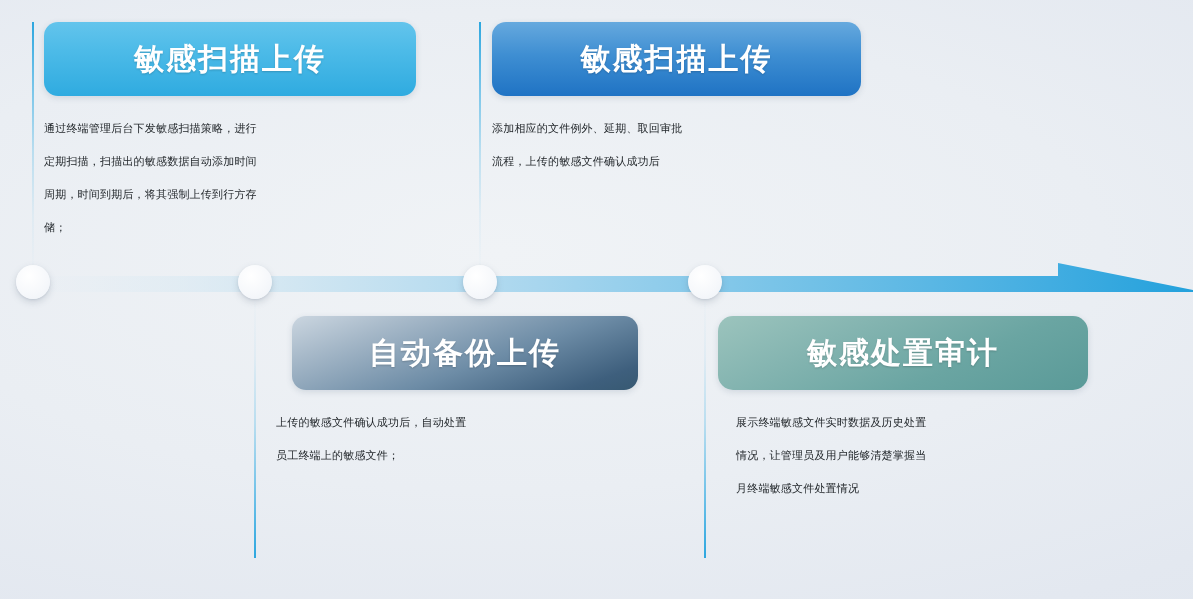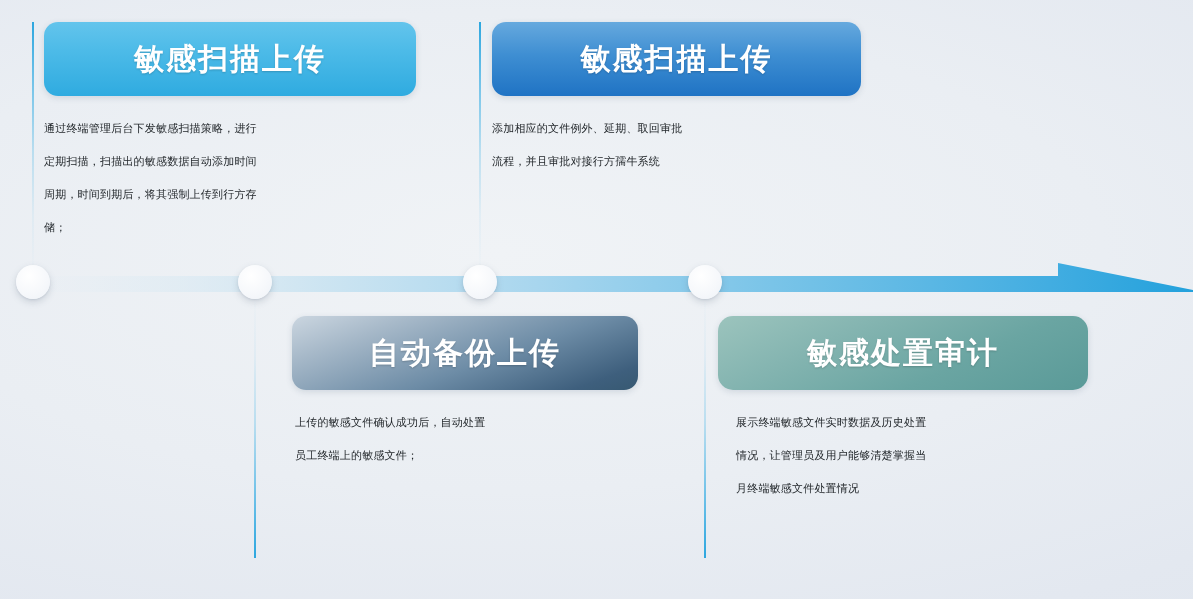--- a/index.html
+++ b/index.html
@@ -150,28 +150,28 @@
 定期扫描，扫描出的敏感数据自动添加时间
 周期，时间到期后，将其强制上传到行方存
 储；</div>
   </div>
 
   <div class="card" style="left:492px; top:22px; width:369px;">
     <div class="card-banner banner-blue">
       <span class="card-title">敏感扫描上传</span>
     </div>
     <div class="card-desc" style="width:400px;">添加相应的文件例外、延期、取回审批
-流程，并且审批对接行方孺牛系统</div>
+流程，上传的敏感文件确认成功后</div>
   </div>
 
   <div class="card" style="left:268px; top:316px; width:370px;">
     <div class="card-banner banner-slate">
       <span class="card-title">自动备份上传</span>
     </div>
-    <div class="card-desc" style="width:400px; margin-left:27px;">上传的敏感文件确认成功后，自动处置
+    <div class="card-desc" style="width:400px; margin-left:8px;">上传的敏感文件确认成功后，自动处置
 员工终端上的敏感文件；</div>
   </div>
 
   <div class="card" style="left:718px; top:316px; width:370px;">
     <div class="card-banner banner-teal">
       <span class="card-title">敏感处置审计</span>
     </div>
     <div class="card-desc" style="width:400px; margin-left:18px;">展示终端敏感文件实时数据及历史处置
 情况，让管理员及用户能够清楚掌握当
 月终端敏感文件处置情况</div>

